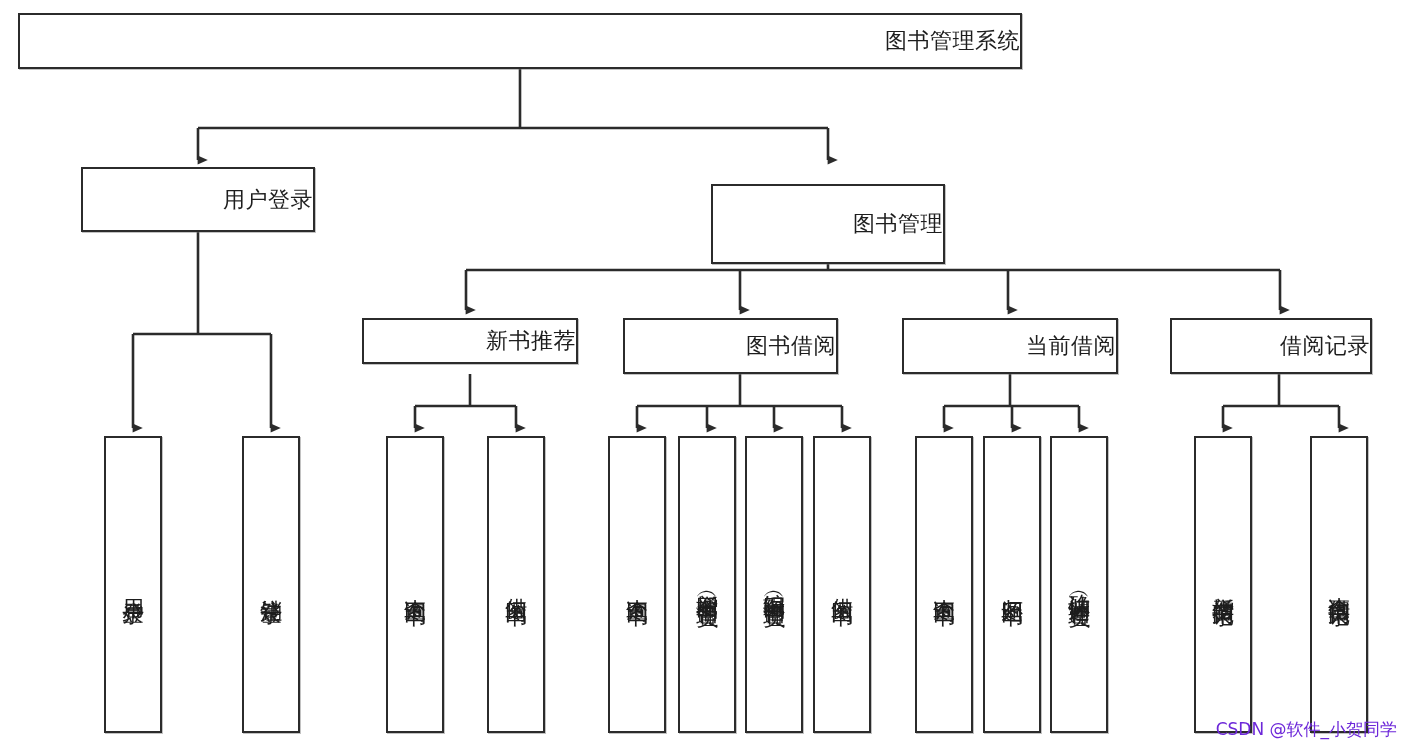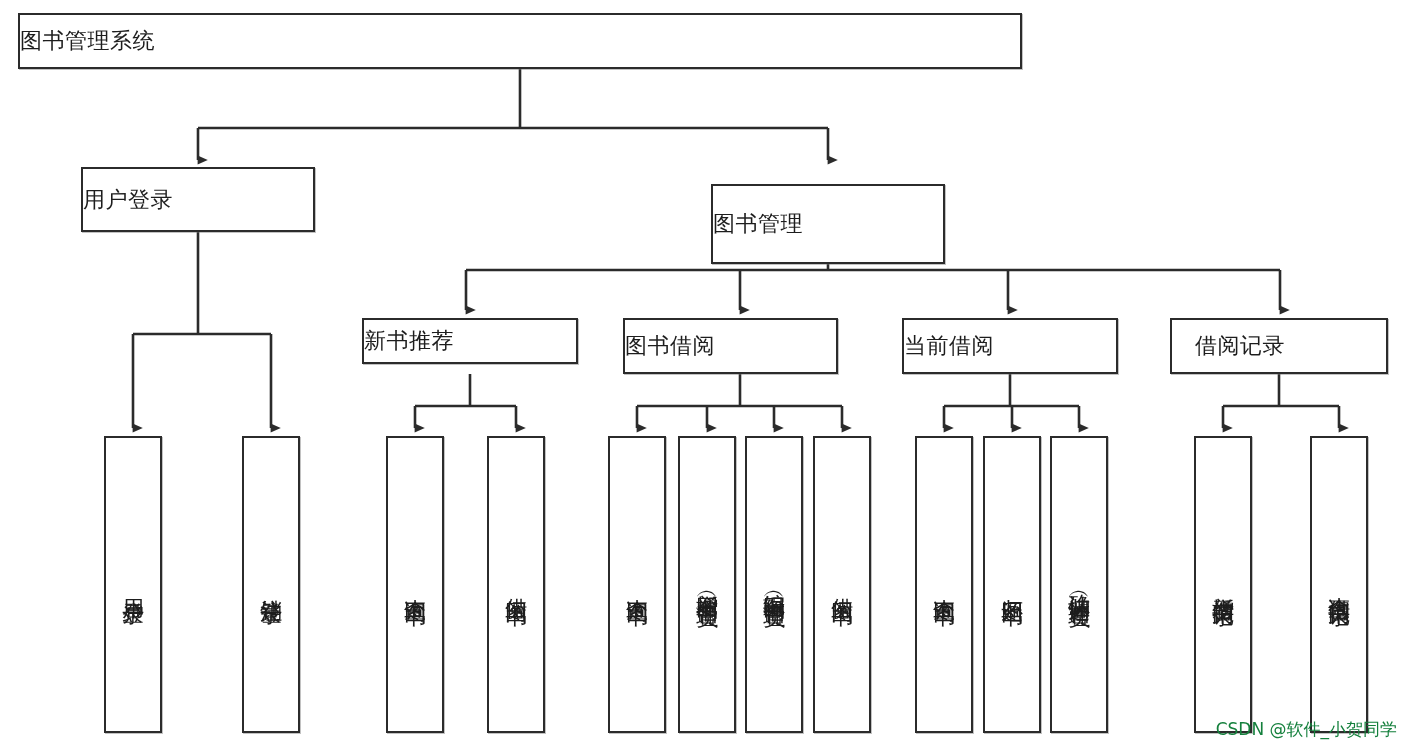--- a/index.html
+++ b/index.html
@@ -27,21 +27,21 @@
     height: 747px;
     pointer-events: none;
   }
   .node {
     position: absolute;
     box-sizing: border-box;
     background: #ffffff;
     border: 2px solid #2b2b2b;
     display: flex;
     align-items: center;
-    justify-content: flex-start;
+    justify-content: flex-end;
     box-shadow: 1px 1px 0 rgba(120,120,120,0.45);
   }
   .node .label {
     color: #1d1d1d;
     text-align: center;
     letter-spacing: 0.5px;
     line-height: 1.18;
   }
   .node.horiz .label {
     font-size: 22px;
@@ -61,21 +61,21 @@
     line-height: 1.12;
     letter-spacing: 2px;
     white-space: nowrap;
     max-height: 280px;
   }
   .watermark {
     position: absolute;
     right: 8px;
     bottom: 6px;
     font-size: 17px;
-    color: #15803d;
+    color: #6d28d9;
     font-family: "DejaVu Sans", "Liberation Sans", sans-serif;
     white-space: nowrap;
     user-select: none;
   }
 </style>
 </head>
 <body>
 
 <div id="diagram-root">
 
@@ -144,21 +144,21 @@
 
   <div class="node horiz" style="left: 362px; top: 318px; width: 216px; height: 46px;">
     <span class="label">新书推荐</span>
   </div>
   <div class="node horiz" style="left: 623px; top: 318px; width: 215px; height: 56px;">
     <span class="label">图书借阅</span>
   </div>
   <div class="node horiz" style="left: 902px; top: 318px; width: 216px; height: 56px;">
     <span class="label">当前借阅</span>
   </div>
-  <div class="node horiz" style="left: 1170px; top: 318px; width: 218px; height: 56px; padding-left: 23px;">
+  <div class="node horiz" style="left: 1170px; top: 318px; width: 202px; height: 56px; padding-left: 23px;">
     <span class="label">借阅记录</span>
   </div>
 
   <div class="node vert" style="left: 104px; top: 436px; width: 58px; height: 297px;">
     <span class="label">用户登录</span>
   </div>
   <div class="node vert" style="left: 242px; top: 436px; width: 58px; height: 297px;">
     <span class="label">注销登录</span>
   </div>
   <div class="node vert" style="left: 386px; top: 436px; width: 58px; height: 297px;">

